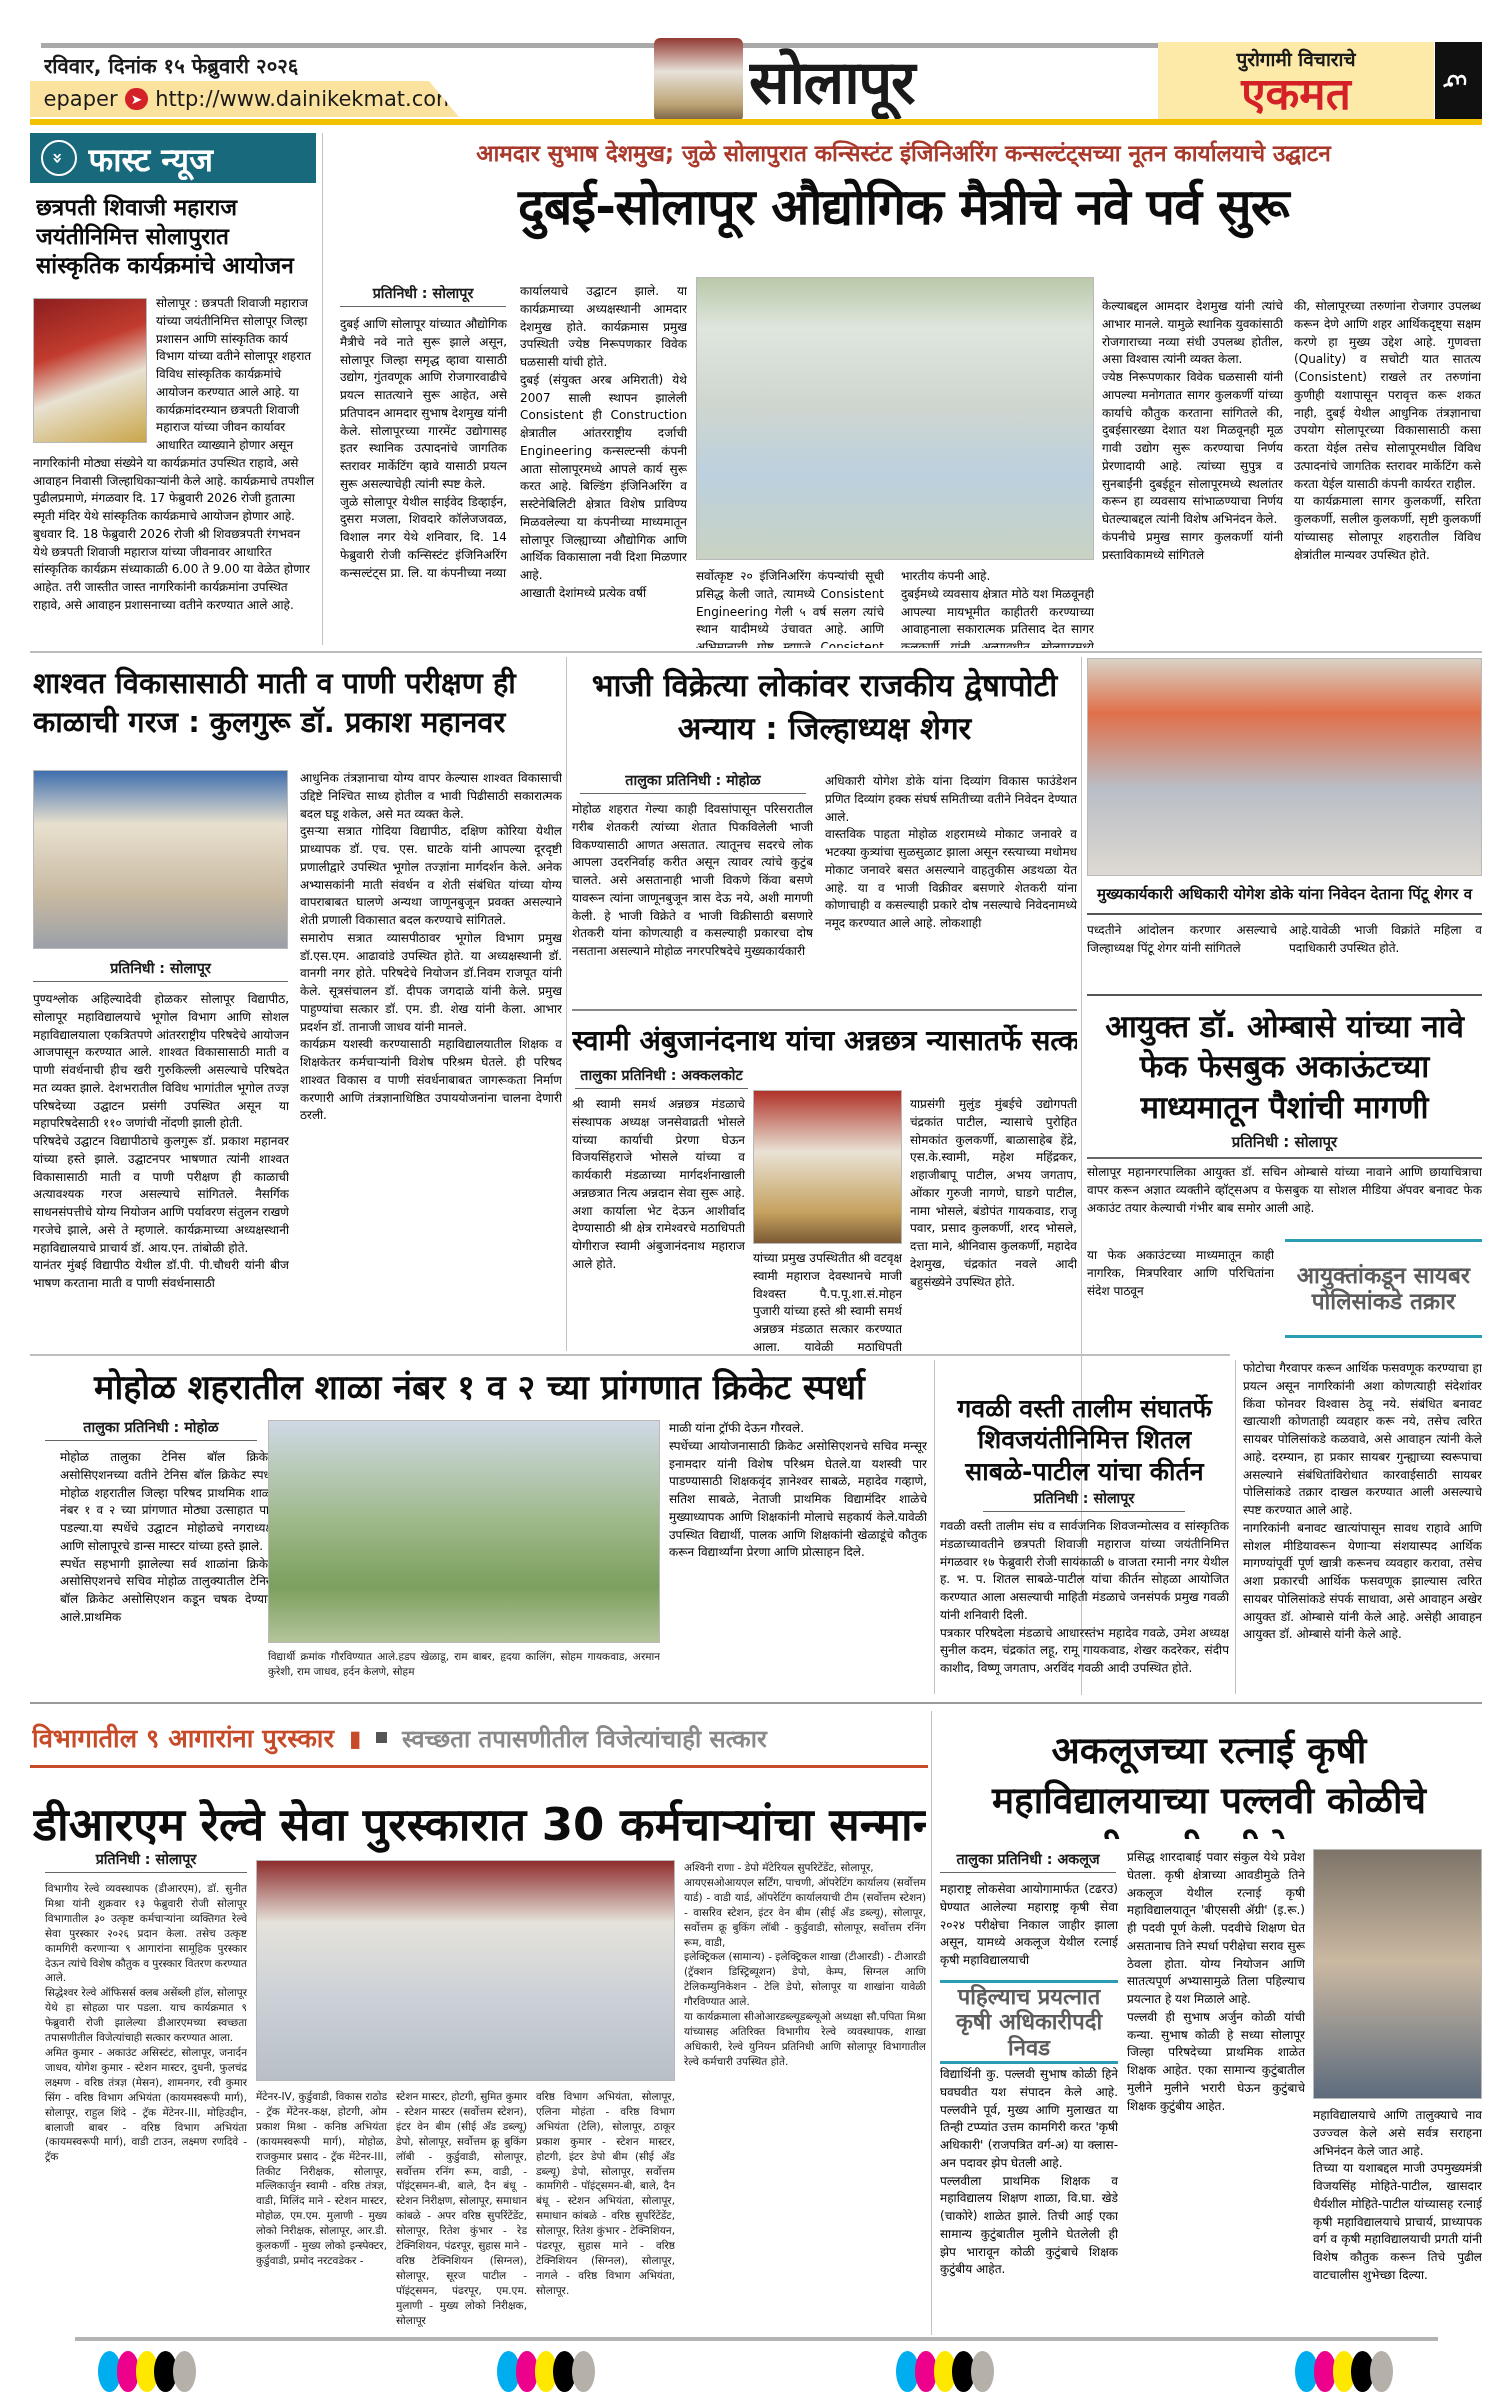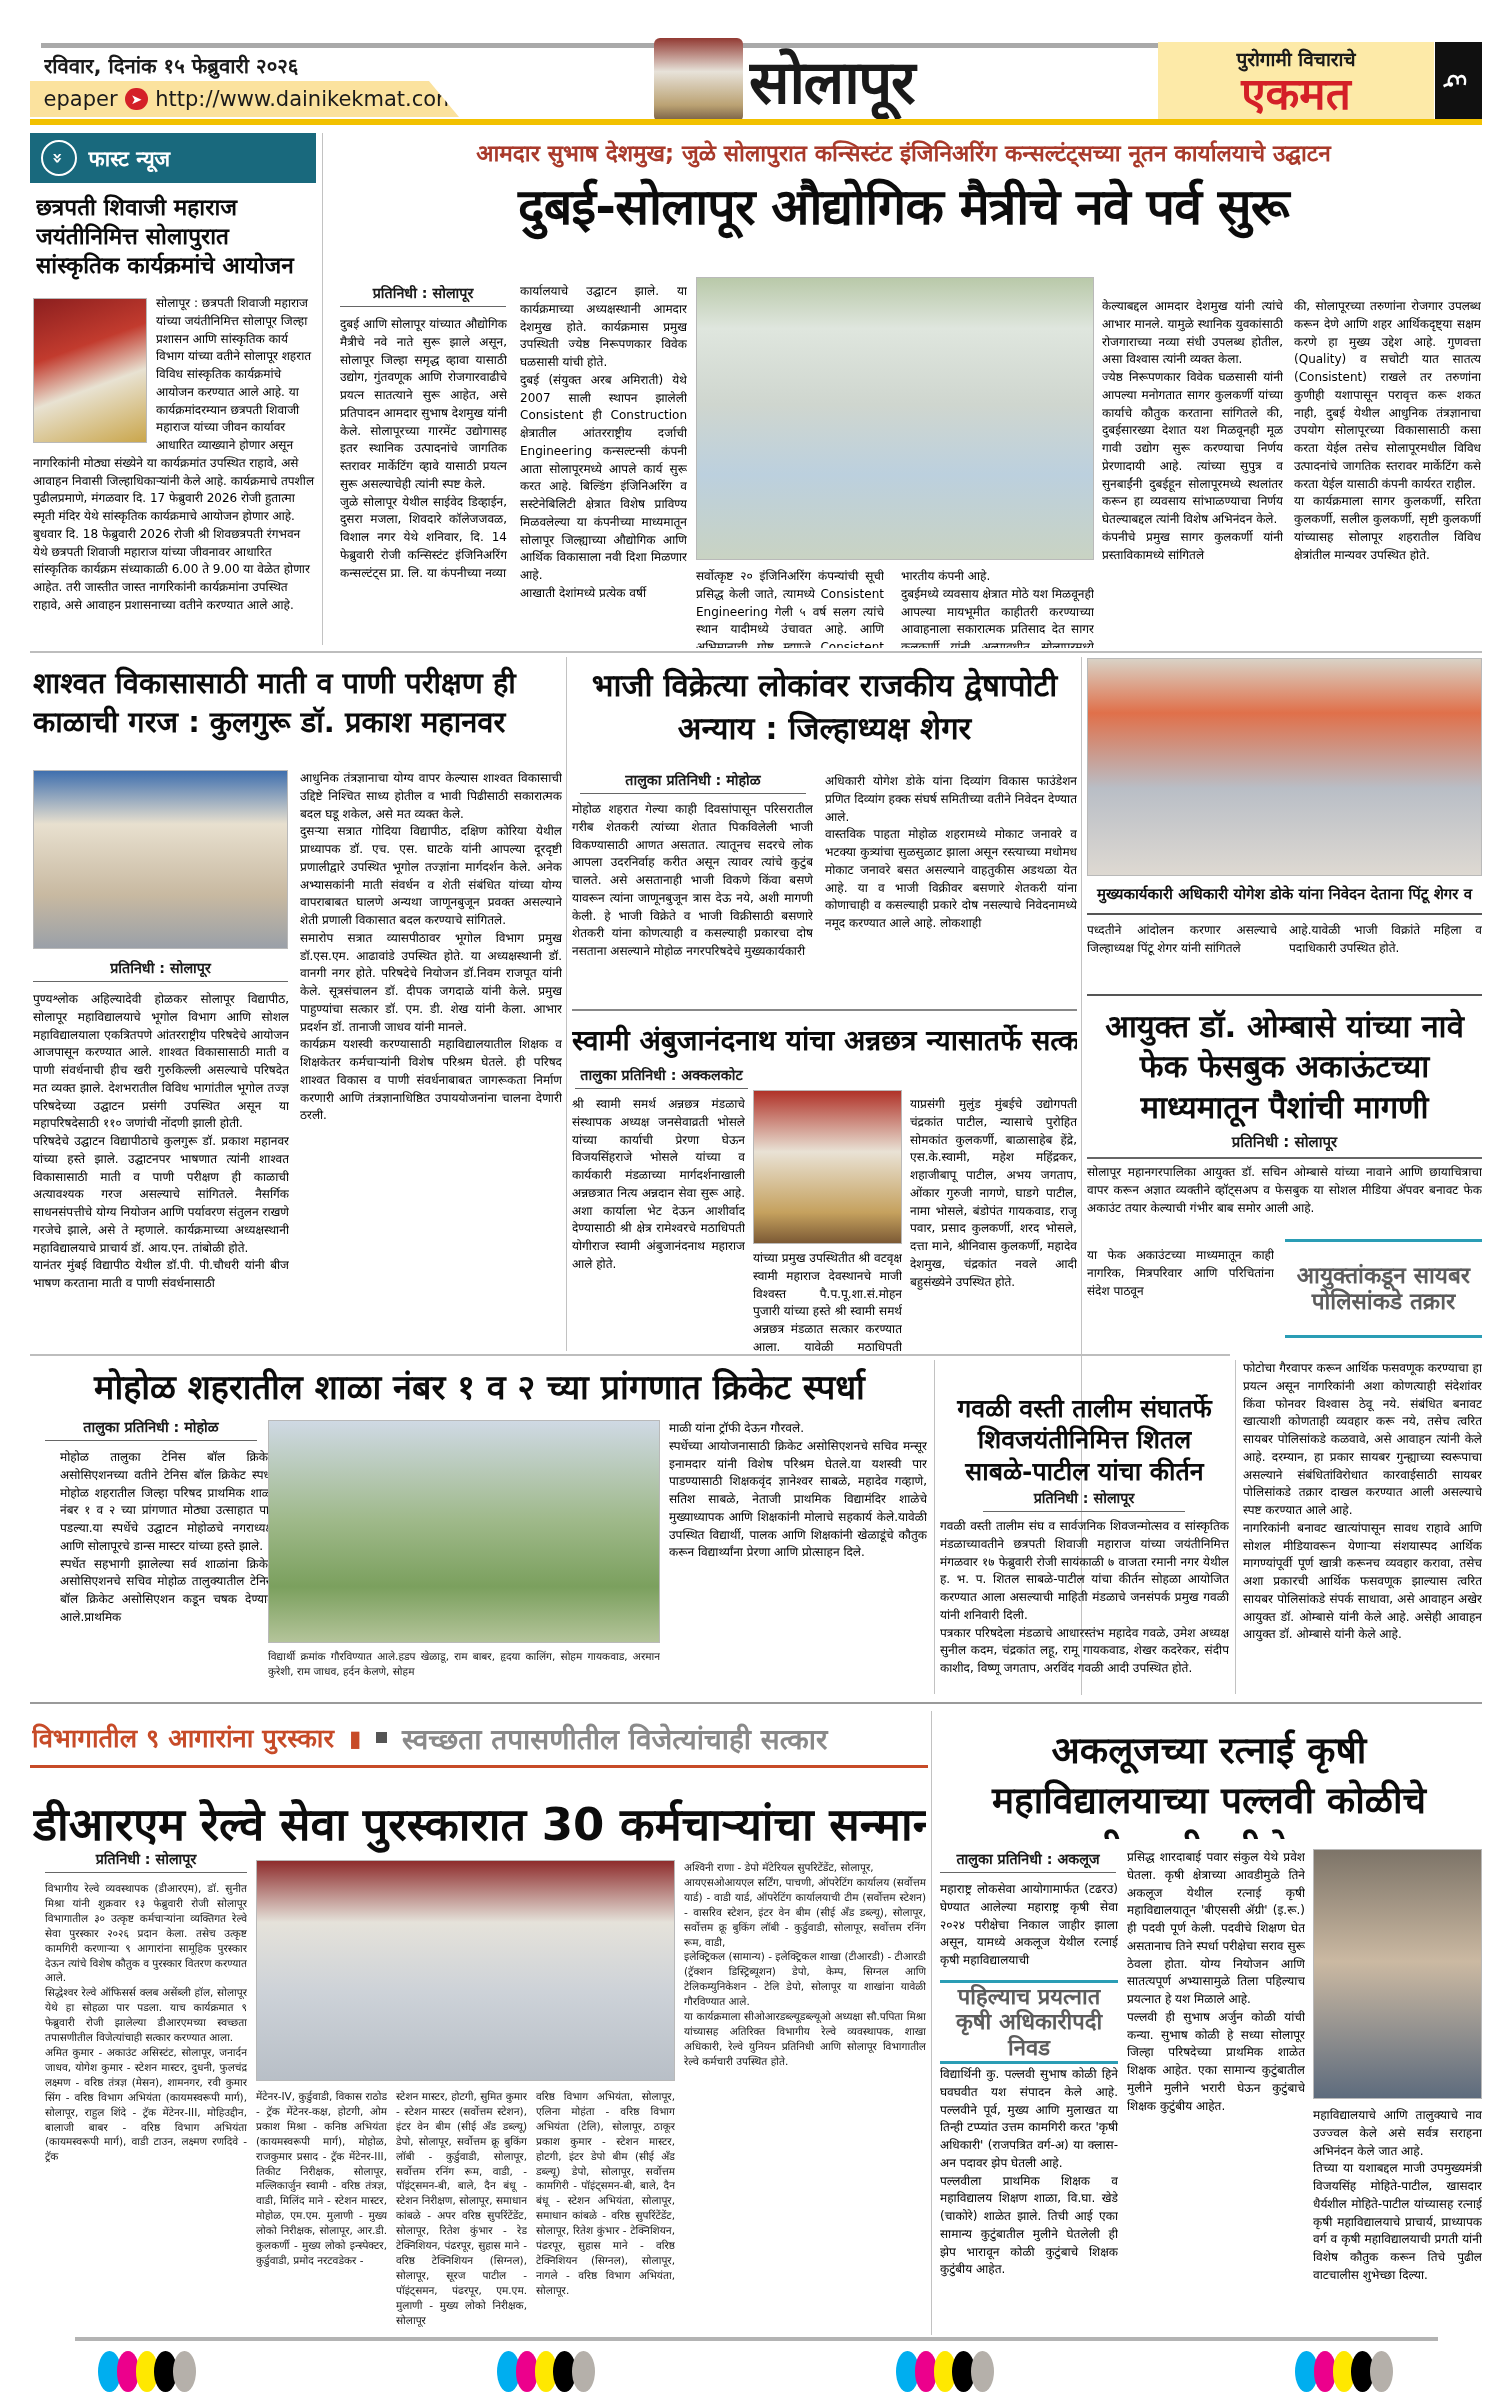--- a/index.html
+++ b/index.html
@@ -64,21 +64,21 @@
     <div style="font-size:19px;font-weight:bold;">पुरोगामी विचाराचे</div>
     <div style="font-size:44px;font-weight:bold;color:#d42027;line-height:1.0;">एकमत</div>
   </div>
   <div class="abs pagebox" style="left:1435px;top:42px;width:47px;height:77px;">
     <span style="font-size:32px;transform:rotate(90deg);display:inline-block;">६</span>
   </div>
   <div class="rule-h" style="left:30px;top:119px;width:1452px;height:6px;background:#f2c100;"></div>
 
   <div class="abs fastbar" style="left:30px;top:133px;width:286px;height:50px;">
     <span class="fast-ico">»</span>
-    <span style="font-size:21px;font-weight:bold;">फास्ट न्यूज</span>
+    <span style="font-size:32px;font-weight:bold;">फास्ट न्यूज</span>
   </div>
   <div class="abs headline" style="left:36px;top:193px;width:274px;height:92px;font-size:22.6px;line-height:1.28;">छत्रपती शिवाजी महाराज जयंतीनिमित्त सोलापुरात सांस्कृतिक कार्यक्रमांचे आयोजन</div>
   <div class="abs" style="left:33px;top:295px;width:283px;height:343px;">
     <div class="photo ph-shivaji" style="position:relative;float:left;width:114px;height:145px;margin:3px 9px 3px 0;"></div>
     <div class="body-txt" style="display:inline;">सोलापूर : छत्रपती शिवाजी महाराज यांच्या जयंतीनिमित्त सोलापूर जिल्हा प्रशासन आणि सांस्कृतिक कार्य विभाग यांच्या वतीने सोलापूर शहरात विविध सांस्कृतिक कार्यक्रमांचे आयोजन करण्यात आले आहे. या कार्यक्रमांदरम्यान छत्रपती शिवाजी महाराज यांच्या जीवन कार्यावर आधारित व्याख्याने होणार असून नागरिकांनी मोठ्या संख्येने या कार्यक्रमांत उपस्थित राहावे, असे आवाहन निवासी जिल्हाधिकाऱ्यांनी केले आहे. कार्यक्रमाचे तपशील पुढीलप्रमाणे, मंगळवार दि. 17 फेब्रुवारी 2026 रोजी हुतात्मा स्मृती मंदिर येथे सांस्कृतिक कार्यक्रमाचे आयोजन होणार आहे. बुधवार दि. 18 फेब्रुवारी 2026 रोजी श्री शिवछत्रपती रंगभवन येथे छत्रपती शिवाजी महाराज यांच्या जीवनावर आधारित सांस्कृतिक कार्यक्रम संध्याकाळी 6.00 ते 9.00 या वेळेत होणार आहेत. तरी जास्तीत जास्त नागरिकांनी कार्यक्रमांना उपस्थित राहावे, असे आवाहन प्रशासनाच्या वतीने करण्यात आले आहे.</div>
   </div>
 
   <div class="abs kicker" style="left:325px;top:137px;width:1157px;height:32px;font-size:22.6px;">आमदार सुभाष देशमुख; जुळे सोलापुरात कन्सिस्टंट इंजिनिअरिंग कन्सल्टंट्सच्या नूतन कार्यालयाचे उद्घाटन</div>
   <div class="abs headline center" style="left:325px;top:170px;width:1157px;height:101px;font-size:50px;line-height:1.5;white-space:nowrap;letter-spacing:-0.8px;">दुबई-सोलापूर औद्योगिक मैत्रीचे नवे पर्व सुरू</div>
 
@@ -168,21 +168,21 @@
   <div class="rule-v" style="left:1235px;top:1360px;height:334px;"></div>
   <div class="abs body-txt" style="left:1243px;top:1360px;width:239px;height:334px;">फोटोचा गैरवापर करून आर्थिक फसवणूक करण्याचा हा प्रयत्न असून नागरिकांनी अशा कोणत्याही संदेशांवर किंवा फोनवर विश्वास ठेवू नये. संबंधित बनावट खात्याशी कोणताही व्यवहार करू नये, तसेच त्वरित सायबर पोलिसांकडे कळवावे, असे आवाहन त्यांनी केले आहे. दरम्यान, हा प्रकार सायबर गुन्ह्याच्या स्वरूपाचा असल्याने संबंधितांविरोधात कारवाईसाठी सायबर पोलिसांकडे तक्रार दाखल करण्यात आली असल्याचे स्पष्ट करण्यात आले आहे.
 नागरिकांनी बनावट खात्यांपासून सावध राहावे आणि सोशल मीडियावरून येणाऱ्या संशयास्पद आर्थिक मागण्यांपूर्वी पूर्ण खात्री करूनच व्यवहार करावा, तसेच अशा प्रकारची आर्थिक फसवणूक झाल्यास त्वरित सायबर पोलिसांकडे संपर्क साधावा, असे आवाहन अखेर आयुक्त डॉ. ओम्बासे यांनी केले आहे. असेही आवाहन आयुक्त डॉ. ओम्बासे यांनी केले आहे.</div>
 
   <div class="rule-h" style="left:30px;top:1702px;width:1452px;height:2.3px;background:#9a9a9a;"></div>
 
   <div class="abs" style="left:32px;top:1718px;width:893px;height:39px;display:flex;align-items:center;gap:15px;">
     <span class="kicker2-left" style="font-size:25.6px;">विभागातील ९ आगारांना पुरस्कार</span>
     <span style="color:#c74b28;font-size:22.6px;">▮</span>
     <span style="width:10.5px;height:10.5px;background:#555;display:inline-block;"></span>
-    <span class="kicker2-right" style="font-size:28px;">स्वच्छता तपासणीतील विजेत्यांचाही सत्कार</span>
+    <span class="kicker2-right" style="font-size:24px;">स्वच्छता तपासणीतील विजेत्यांचाही सत्कार</span>
   </div>
   <div class="rule-h" style="left:30px;top:1765px;width:898px;height:3px;background:#c74b28;"></div>
   <div class="abs headline center" style="left:33px;top:1776px;width:893px;height:65px;font-size:45px;white-space:nowrap;margin-top:16px;">डीआरएम रेल्वे सेवा पुरस्कारात 30 कर्मचाऱ्यांचा सन्मान</div>
   <div class="abs byline" style="left:45px;top:1849px;width:202px;">प्रतिनिधी : सोलापूर</div>
   <div class="abs small-txt" style="left:45px;top:1881px;width:202px;height:446px;">विभागीय रेल्वे व्यवस्थापक (डीआरएम), डॉ. सुनीत मिश्रा यांनी शुक्रवार १३ फेब्रुवारी रोजी सोलापूर विभागातील ३० उत्कृष्ट कर्मचाऱ्यांना व्यक्तिगत रेल्वे सेवा पुरस्कार २०२६ प्रदान केला. तसेच उत्कृष्ट कामगिरी करणाऱ्या ९ आगारांना सामूहिक पुरस्कार देऊन त्यांचे विशेष कौतुक व पुरस्कार वितरण करण्यात आले.
 सिद्धेश्वर रेल्वे ऑफिसर्स क्लब असेंब्ली हॉल, सोलापूर येथे हा सोहळा पार पडला. याच कार्यक्रमात ९ फेब्रुवारी रोजी झालेल्या डीआरएमच्या स्वच्छता तपासणीतील विजेत्यांचाही सत्कार करण्यात आला.
 अमित कुमार - अकाउंट असिस्टंट, सोलापूर, जनार्दन जाधव, योगेश कुमार - स्टेशन मास्टर, दुधनी, फुलचंद्र लक्ष्मण - वरिष्ठ तंत्रज्ञ (मेसन), शामनगर, रवी कुमार सिंग - वरिष्ठ विभाग अभियंता (कायमस्वरूपी मार्ग), सोलापूर, राहुल शिंदे - ट्रॅक मेंटेनर-III, मोहिउद्दीन, बालाजी बाबर - वरिष्ठ विभाग अभियंता (कायमस्वरूपी मार्ग), वाडी टाउन, लक्ष्मण रणदिवे - ट्रॅक</div>
   <div class="photo ph-group" style="left:256px;top:1860px;width:419px;height:221px;"></div>
   <div class="abs small-txt" style="left:256px;top:2089px;width:131px;height:238px;">मेंटेनर-IV, कुर्डुवाडी, विकास राठोड - ट्रॅक मेंटेनर-कक्ष, होटगी, ओम प्रकाश मिश्रा - कनिष्ठ अभियंता (कायमस्वरूपी मार्ग), मोहोळ, राजकुमार प्रसाद - ट्रॅक मेंटेनर-III, तिकीट निरीक्षक, सोलापूर, मल्लिकार्जुन स्वामी - वरिष्ठ तंत्रज्ञ, वाडी, मिलिंद माने - स्टेशन मास्टर, मोहोळ, एम.एम. मुलाणी - मुख्य लोको निरीक्षक, सोलापूर, आर.डी. कुलकर्णी - मुख्य लोको इन्स्पेक्टर, कुर्डुवाडी, प्रमोद नरटवडेकर -</div>
   <div class="abs small-txt" style="left:396px;top:2089px;width:131px;height:238px;">स्टेशन मास्टर, होटगी, सुमित कुमार - स्टेशन मास्टर (सर्वोत्तम स्टेशन), इंटर वेन बीम (सीई अँड डब्ल्यू) डेपो, सोलापूर, सर्वोत्तम क्रू बुकिंग लॉबी - कुर्डुवाडी, सोलापूर, सर्वोत्तम रनिंग रूम, वाडी, - पॉइंट्समन-बी, बाले, दैन बंधू - स्टेशन निरीक्षण, सोलापूर, समाधान कांबळे - अपर वरिष्ठ सुपरिंटेंडेंट, सोलापूर, रितेश कुंभार - रेड टेक्निशियन, पंढरपूर, सुहास माने - वरिष्ठ टेक्निशियन (सिग्नल), सोलापूर, सूरज पाटील - पॉइंट्समन, पंढरपूर, एम.एम. मुलाणी - मुख्य लोको निरीक्षक, सोलापूर</div>

